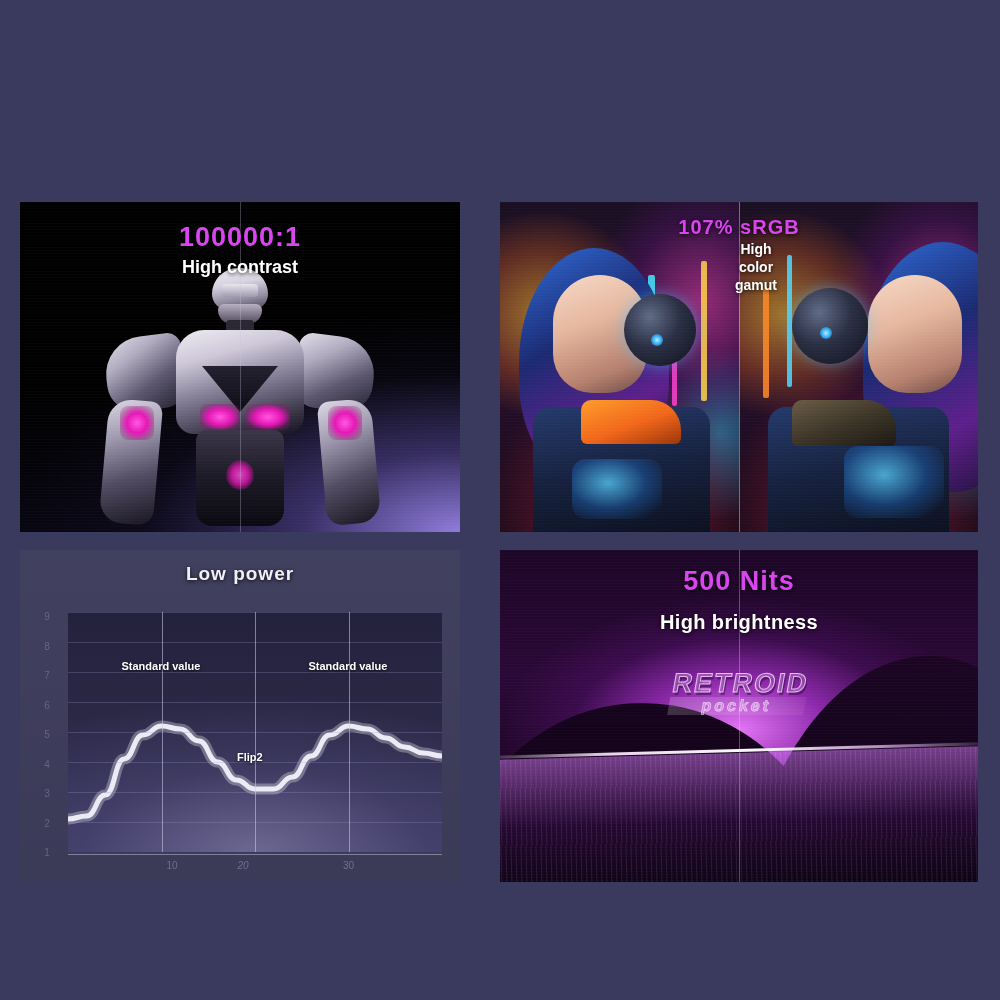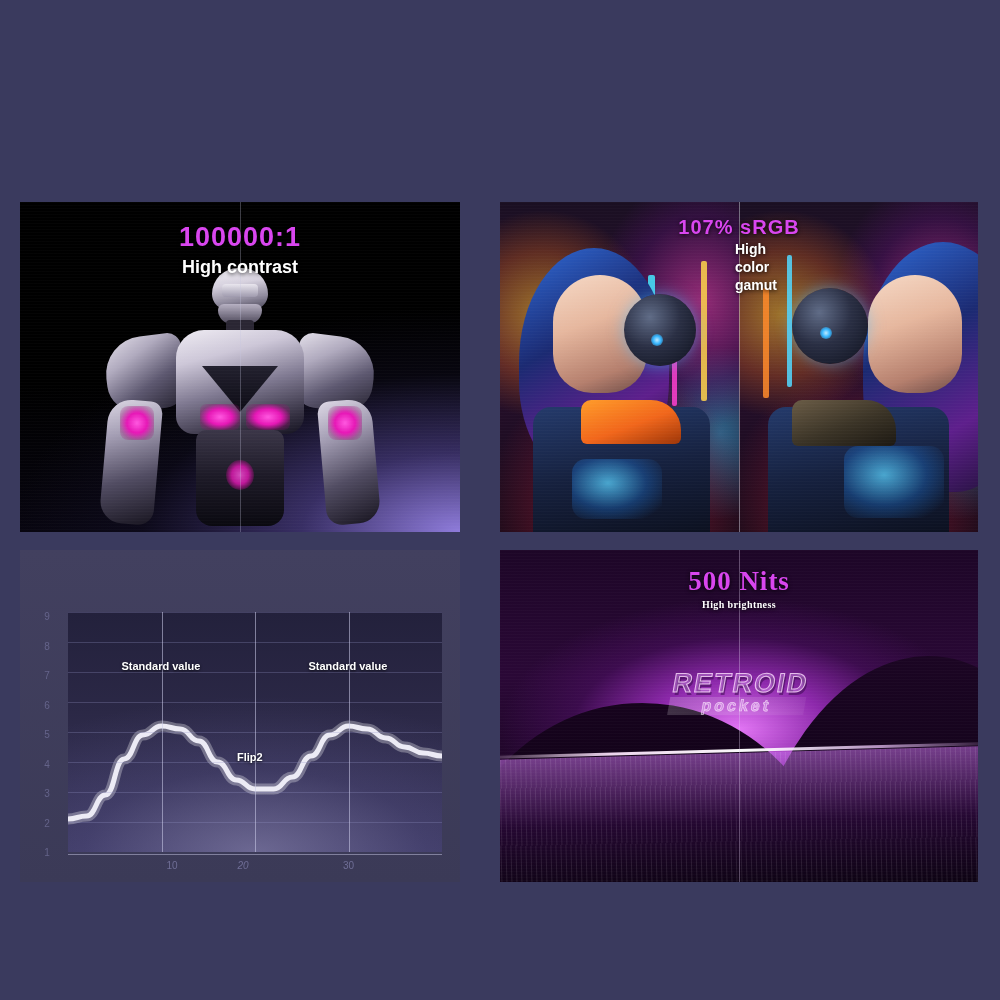--- a/index.html
+++ b/index.html
@@ -169,21 +169,21 @@
   }
   #panel-gamut .seam {
     position:absolute; left:50%; top:0; width:1px; height:100%;
     background:rgba(225,225,240,.45); z-index:8;
   }
   .cap-gamut { left:0; top:14px; width:478px; }
   .cap-gamut .big { font-size:20px; }
   .cap-gamut .gamut-lines {
     margin-top:2px; font-size:14px; line-height:1.28; font-weight:700;
     color:#fff; text-shadow:0 1px 4px rgba(0,0,0,.9);
-    text-align:left; display:inline-block; margin-left:34px;
+    text-align:center; display:inline-block; margin-left:34px;
   }
 
   
   #panel-power { background:linear-gradient(180deg,#42405f 0%, #3b3a57 100%); }
   .cap-power { left:0; top:12px; width:440px; }
   .cap-power .big { font-size:19px; line-height:1.22; font-weight:700; color:#f0eef7; }
 
   .chart-wrap {
     position:absolute; left:0; top:58px; width:440px; height:274px;
   }
@@ -255,23 +255,23 @@
     position:absolute; left:-10%; top:61%; width:120%; height:45%;
     background:
       repeating-linear-gradient(91deg, rgba(255,255,255,.09) 0 1px, rgba(0,0,0,0) 1px 5px),
       linear-gradient(180deg, rgba(196,110,230,.55) 0%, rgba(74,18,100,.35) 46%, rgba(8,2,12,.85) 100%);
     transform:rotate(-1.6deg);
   }
   #panel-brightness .seam {
     position:absolute; left:50%; top:0; width:1px; height:100%;
     background:rgba(225,210,240,.35); z-index:8;
   }
-  .cap-bright { left:0; top:16px; width:478px;font-family:Liberation Serif, serif; }
+  .cap-bright { left:0; top:16px; width:478px; }
   .cap-bright .big   { font-size:27px; }
-  .cap-bright .small { font-size:10px; margin-top:2px; letter-spacing:.4px; }
+  .cap-bright .small { font-size:20px; margin-top:14px; letter-spacing:.4px; }
   .logo-lockup {
     position:absolute; left:50%; top:118px; transform:translateX(-50%) skewX(-10deg);
     z-index:9; text-align:center; pointer-events:none;
   }
   .logo-main {
     font-size:27px; font-weight:700; letter-spacing:2px;
     color:rgba(236,188,255,.30);
     -webkit-text-stroke:1px rgba(255,225,255,.78);
     text-shadow:2px 3px 0 rgba(60,10,80,.55);
   }
@@ -360,20 +360,21 @@
         <div>High</div>
         <div>color</div>
         <div>gamut</div>
       </div>
     </div>
   </div>
 
   <div class="panel" id="panel-power">
 
     <div class="cap cap-power">
+      <div class="big">Low power</div>
     </div>
 
     <div class="chart-wrap">
       <div class="y-axis" id="y-axis">
           <span>9</span>
           <span>8</span>
           <span>7</span>
           <span>6</span>
           <span>5</span>
           <span>4</span>

